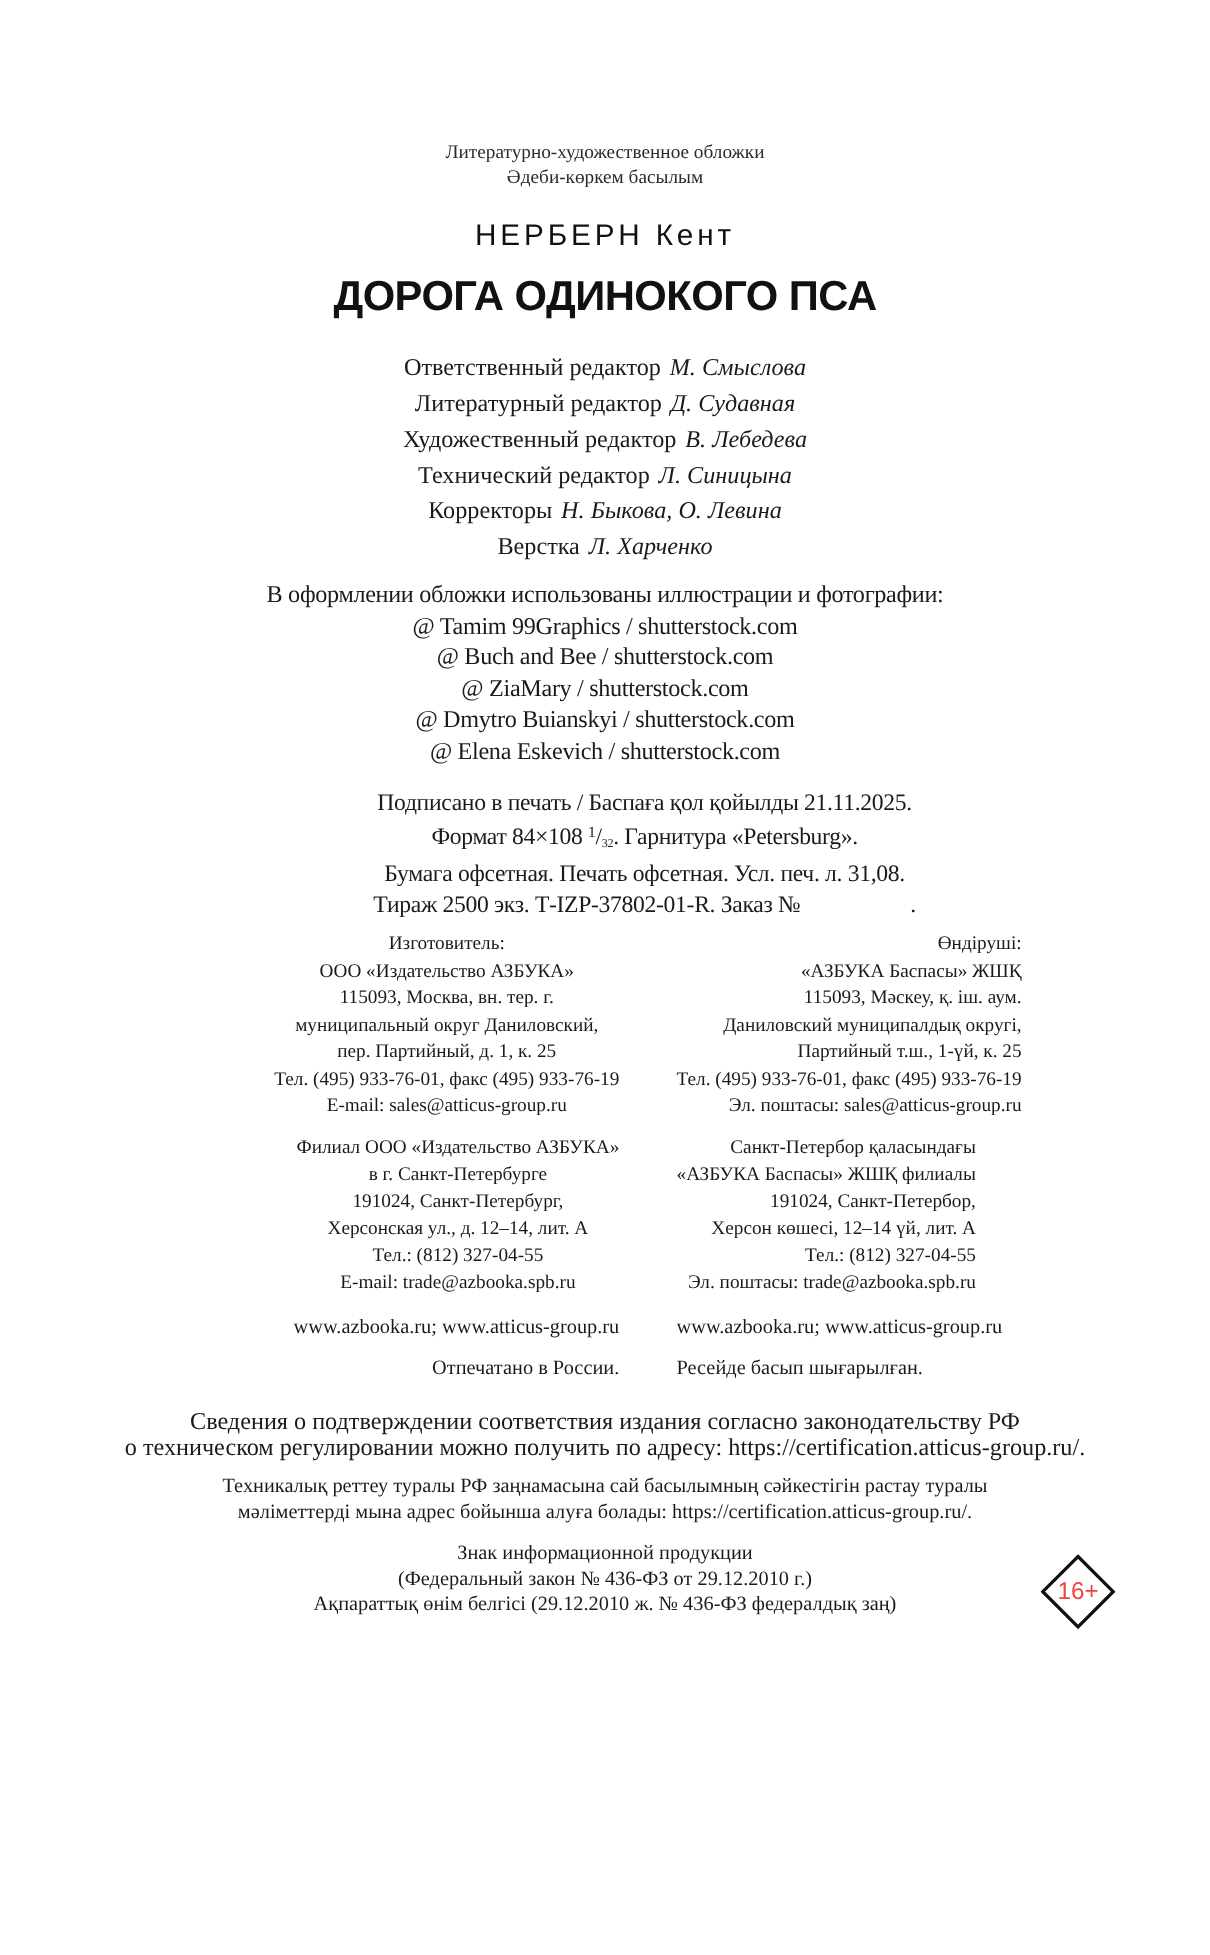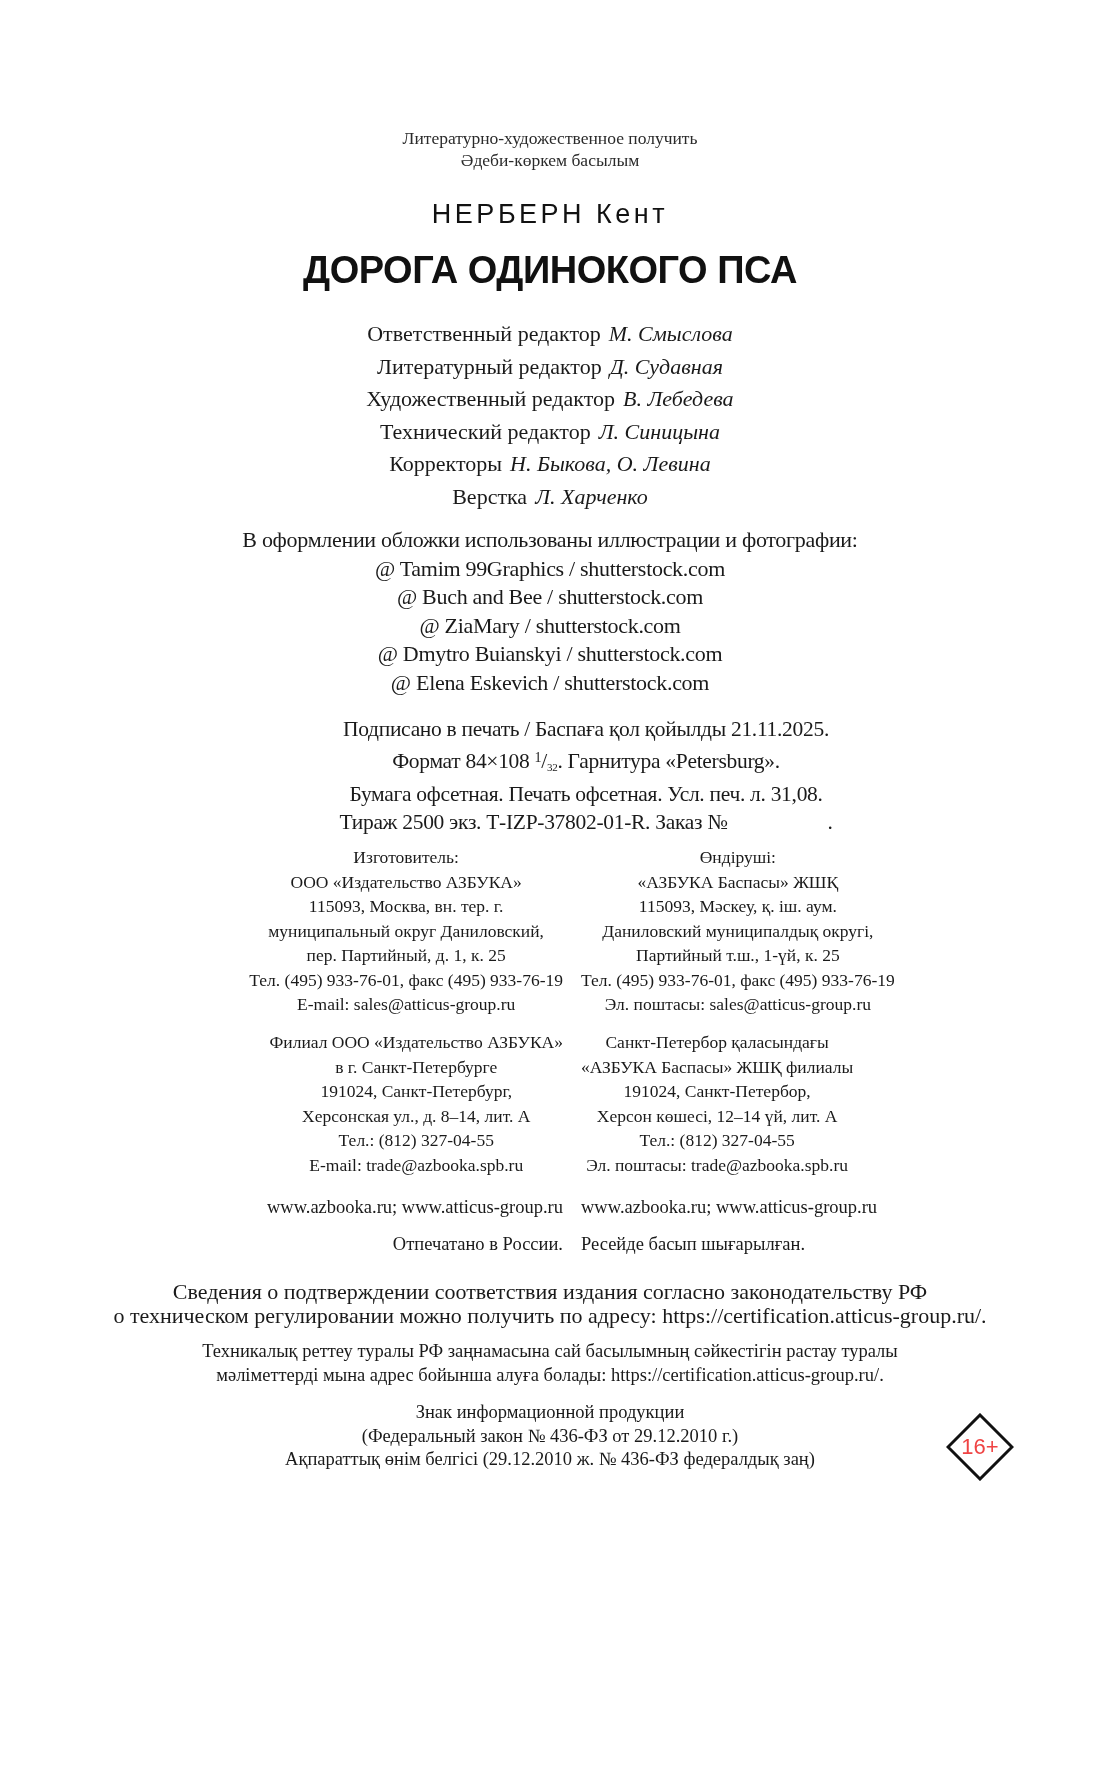--- a/index.html
+++ b/index.html
@@ -21,41 +21,41 @@
   .credits .name { font-style: italic; margin-left: 8px; }
 
   .cover { top: 526px; font-size: 22px; line-height: 28.5px; letter-spacing: -0.3px; }
   .print { top: 716px; font-size: 21.5px; line-height: 27.5px; letter-spacing: -0.3px; margin-left: 36px; }
   .print sup { font-size: 14px; vertical-align: 6px; }
   .print sub { font-size: 11px; vertical-align: -3px; }
   .print .blank { display: inline-block; width: 100px; }
 
   .cols { position: absolute; left: 0; width: 1100px; font-size: 17.5px; line-height: 24.5px; }
   .col-left { position: absolute; right: 537px; text-align: center; }
-  .col-right { position: absolute; left: 581px; text-align: center; }
+  .col-right { position: absolute; left: 615px; text-align: right; }
   .block1 { top: 845px; }
   .block2 { top: 1030px; }
   .block3 { top: 1195px; font-size: 18.5px; }
   .block4 { top: 1232px; font-size: 18.5px; }
 
   .cert { top: 1280px; font-size: 22px; line-height: 24px; }
   .cert2 { top: 1339px; font-size: 18.5px; line-height: 24px; text-align: center; }
   .sign { top: 1401px; font-size: 18.5px; line-height: 23.5px; }
 
   .age-badge { position: absolute; left: 946px; top: 1413px; width: 68px; height: 68px; }
   .age-badge svg { position: absolute; left: 0; top: 0; }
   .age-badge span { position: absolute; left: 0; top: 0; width: 68px; height: 68px;
     line-height: 68px; text-align: center;
     font-family: "Liberation Sans", "DejaVu Sans", sans-serif; font-size: 22px; color: #ef4444; }
 </style>
 </head>
 <body>
 
 <div class="center kind">
-  <span class="line">Литературно-художественное получить</span>
+  <span class="line">Литературно-художественное обложки</span>
   <span class="line">Әдеби-көркем басылым</span>
 </div>
 
 <div class="center author">НЕРБЕРН Кент</div>
 <div class="center title">ДОРОГА ОДИНОКОГО ПСА</div>
 
 <div class="center credits">
   <span class="line"><span>Ответственный редактор</span><span class="name">М. Смыслова</span></span>
   <span class="line"><span>Литературный редактор</span><span class="name">Д. Судавная</span></span>
   <span class="line"><span>Художественный редактор</span><span class="name">В. Лебедева</span></span>
@@ -99,21 +99,21 @@
     <span class="line">Тел. (495) 933-76-01, факс (495) 933-76-19</span>
     <span class="line">Эл. поштасы: sales@atticus-group.ru</span>
   </div>
 </div>
 
 <div class="cols block2">
   <div class="col-left">
     <span class="line">Филиал ООО «Издательство АЗБУКА»</span>
     <span class="line">в г. Санкт-Петербурге</span>
     <span class="line">191024, Санкт-Петербург,</span>
-    <span class="line">Херсонская ул., д. 8–14, лит. А</span>
+    <span class="line">Херсонская ул., д. 12–14, лит. А</span>
     <span class="line">Тел.: (812) 327-04-55</span>
     <span class="line">E-mail: trade@azbooka.spb.ru</span>
   </div>
   <div class="col-right">
     <span class="line">Санкт-Петербор қаласындағы</span>
     <span class="line">«АЗБУКА Баспасы» ЖШҚ филиалы</span>
     <span class="line">191024, Санкт-Петербор,</span>
     <span class="line">Херсон көшесі, 12–14 үй, лит. А</span>
     <span class="line">Тел.: (812) 327-04-55</span>
     <span class="line">Эл. поштасы: trade@azbooka.spb.ru</span>

